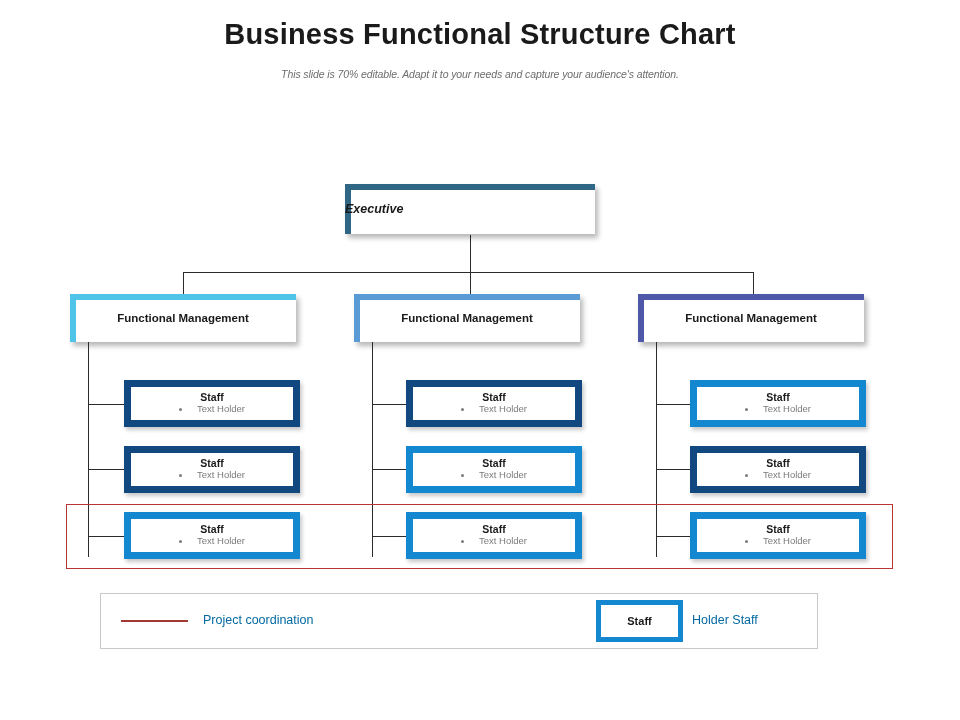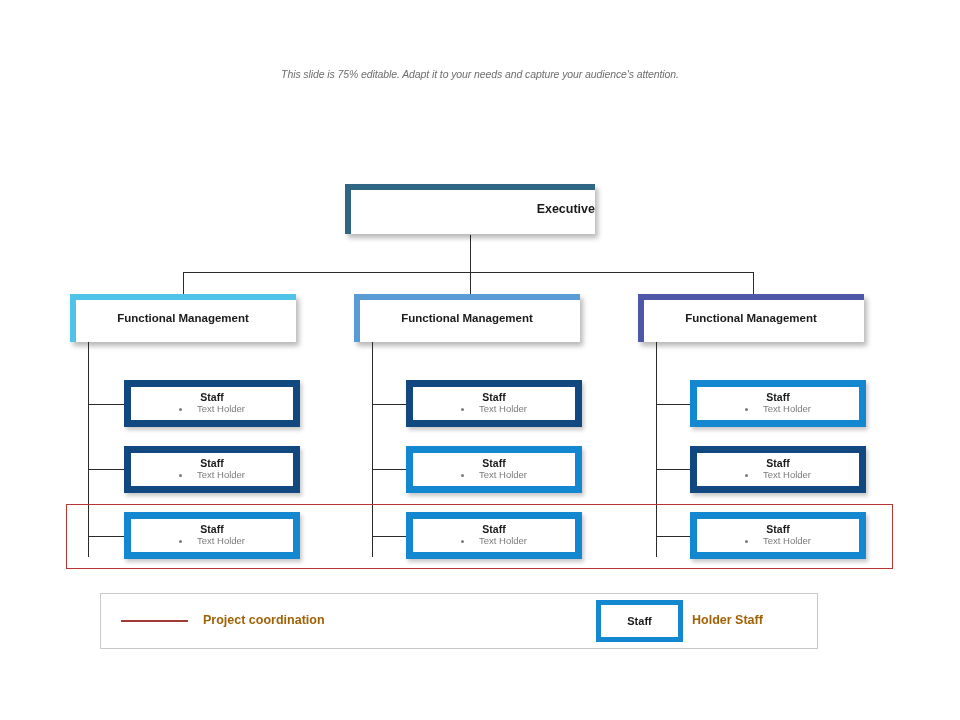--- a/index.html
+++ b/index.html
@@ -70,46 +70,47 @@
 
   
   .legend{
     position:absolute;box-sizing:border-box;
     border:1px solid #c9c9c9;background:#ffffff;
   }
   .legend-line{
     position:absolute;height:1.5px;background:#a13a32;
   }
   .legend-text{
-    position:absolute;font-size:12.5px;color:#a16207;white-space:nowrap;font-weight:bold;
+    position:absolute;font-size:12.5px;color:#0369a1;white-space:nowrap;
   }
   .legend-staffbox{
     position:absolute;box-sizing:border-box;background:#fff;
     border:5px solid #1387D0;
     display:flex;align-items:center;justify-content:center;
     font-size:11px;font-weight:bold;color:#1a1a1a;
   }
 </style>
 </head>
 <body>
 
 <div id="canvas">
 
-  <div class="subtitle">This slide is 75% editable. Adapt it to your needs and capture your audience's attention.</div>
+  <div class="title">Business Functional Structure Chart</div>
+  <div class="subtitle">This slide is 70% editable. Adapt it to your needs and capture your audience's attention.</div>
 
   <div class="ln v" style="left:470px;top:235px;height:38px;"></div>
   <div class="ln h" style="left:183px;top:272px;width:570px;"></div>
   <div class="ln v" style="left:183px;top:272px;height:22px;"></div>
   <div class="ln v" style="left:470px;top:272px;height:22px;"></div>
   <div class="ln v" style="left:753px;top:272px;height:22px;"></div>
 
   <div class="card" style="left:345px;top:184px;width:250px;height:50px;">
     <div class="accent-top" style="width:250px;background:#2E6683;"></div>
     <div class="accent-left" style="height:50px;background:#2E6683;"></div>
-    <div class="card-label" style="width:276px;text-align:right;font-size:12.5px;">Executive</div>
+    <div class="card-label" style="width:276px;text-align:left;font-size:12.5px;font-style:italic;">Executive</div>
   </div>
 
   <div class="card" style="left:70px;top:294px;width:226px;height:48px;">
     <div class="accent-top" style="width:226px;background:#4FC3E8;"></div>
     <div class="accent-left" style="height:48px;background:#4FC3E8;"></div>
     <div class="card-label" style="width:226px;text-align:center;font-size:11.5px;">Functional Management</div>
   </div>
 
   <div class="card" style="left:354px;top:294px;width:226px;height:48px;">
     <div class="accent-top" style="width:226px;background:#5B9BD5;"></div>

